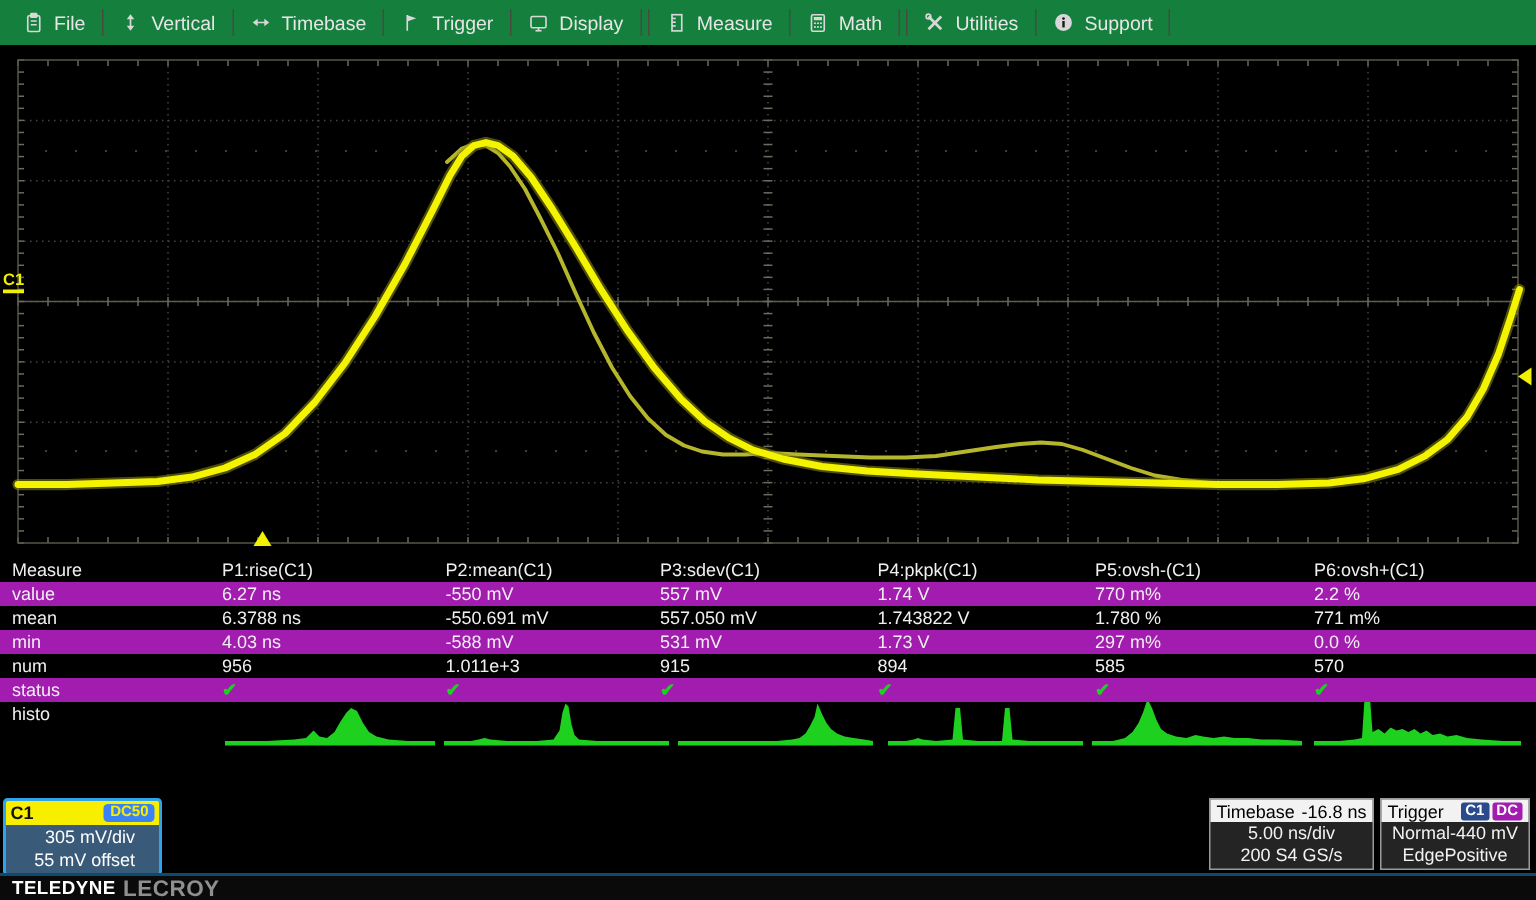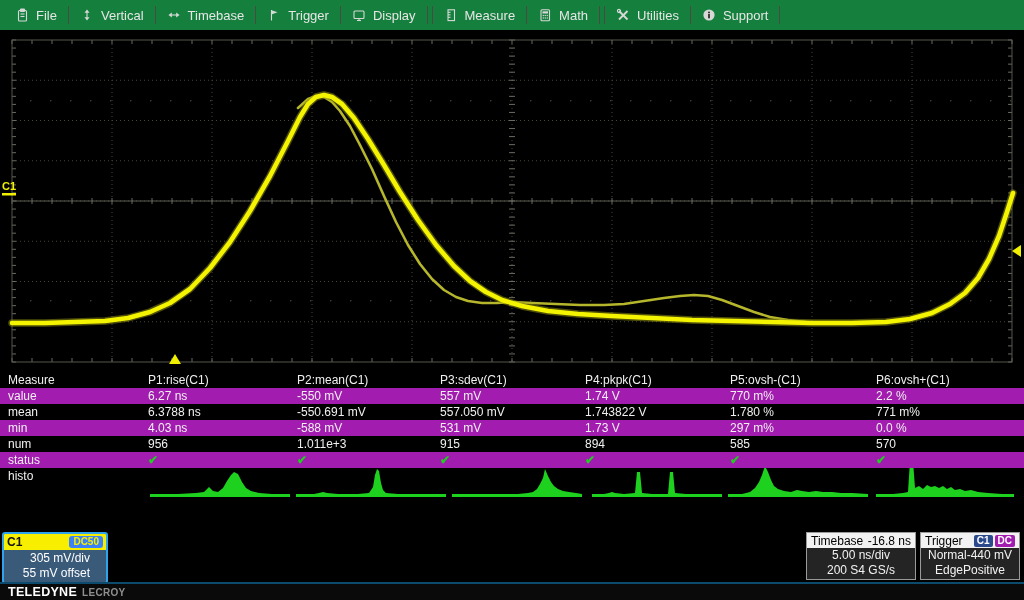--- a/index.html
+++ b/index.html
@@ -39,21 +39,21 @@
   .tbox-row.right{}
   .timebase{left:806px;width:110px;}
   .trigger{left:920px;width:100px;}
   .badges{display:flex;gap:2px;align-items:center;}
   .badge{font-size:10px;font-weight:bold;color:#fff;border-radius:2px;padding:0 3px;line-height:12px;}
   .badge.src{background:#2a4a8c;}
   .badge.cpl{background:#a21caf;}
   .statusbar{position:absolute;top:582px;left:0;width:1024px;height:18px;background:#0a0a0a;
     border-top:2px solid #0c4a6e;box-sizing:border-box;display:flex;align-items:center;padding-left:8px;}
   .brand{color:#fff;font-weight:bold;font-size:12.5px;letter-spacing:.3px;}
-  .brand2{color:#8f8f8f;font-weight:bold;font-size:10px;margin-left:5px;letter-spacing:.3px;}
+  .brand2{color:#8f8f8f;font-weight:bold;font-size:15px;margin-left:5px;letter-spacing:.3px;}
 </style>
 </head>
 <body>
 
 <div class="menubar" id="menubar">
     <div class="menu-item">
       <svg width="14" height="14" viewBox="0 0 14 14" stroke="#d8d8d8" stroke-width="1.1" fill="none">
         <rect x="3.5" y="2.5" width="8" height="10.5" rx="1"></rect>
         <rect x="5.5" y="1" width="4" height="2.5" rx=".5" fill="#d8d8d8"></rect>
         <line x1="5.5" y1="6" x2="9.5" y2="6"></line>

